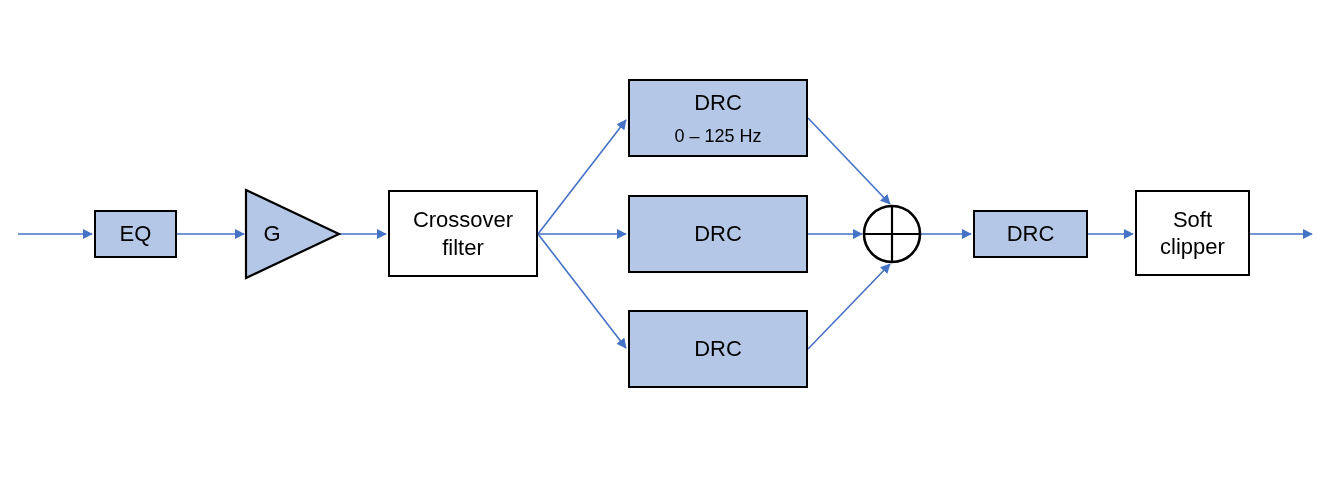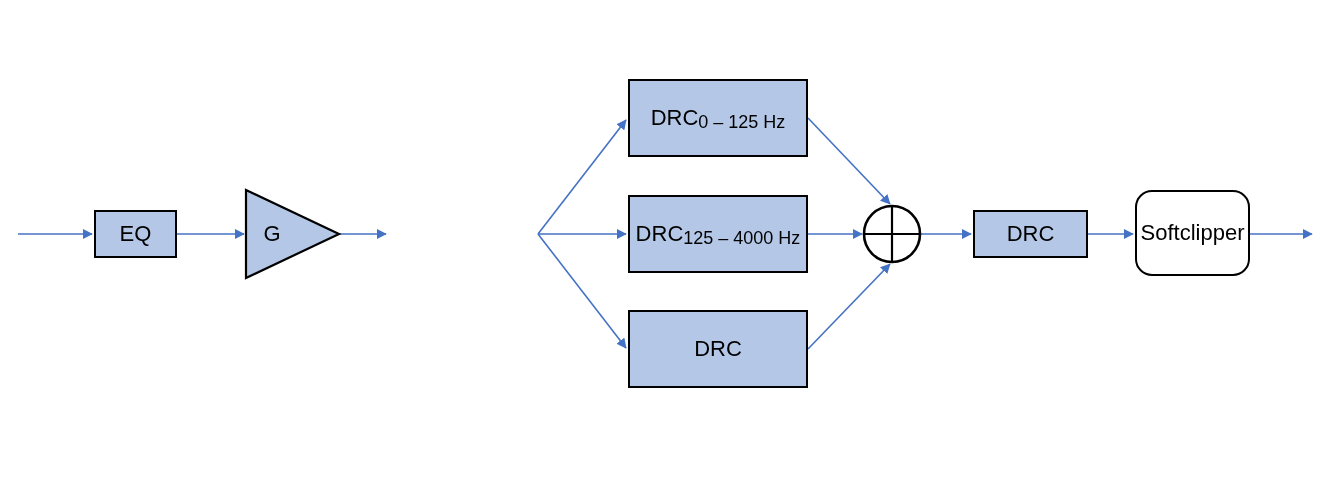--- a/index.html
+++ b/index.html
@@ -39,20 +39,21 @@
   }
   .sum-cross {
     stroke: #000000;
     stroke-width: 2.2;
   }
   .box {
     position: absolute;
     box-sizing: border-box;
     border: 2.2px solid #000000;
     display: flex;
+    flex-direction: column;
     align-items: center;
     justify-content: center;
     text-align: center;
     color: #000000;
     line-height: 1.25;
   }
   .box.fill  { background: #b4c7e7; }
   .box.plain { background: #ffffff; }
   .lbl-main  { font-size: 22px; }
   .lbl-sub   { font-size: 18px; margin-top: 8px; }
@@ -98,37 +99,40 @@
       <line class="sum-cross" x1="892" y1="206" x2="892" y2="262"></line>
     </g>
   </svg>
 
   <div class="box fill" style="left:94px; top:210px; width:83px; height:48px;">
     <span class="lbl-main">EQ</span>
   </div>
 
   <div class="g-label" style="left:250px; top:212px; width:44px; height:44px;">G</div>
 
+  <div class="box plain" style="left:388px; top:190px; width:150px; height:87px;">
+    <span class="lbl-main">Crossover</span>
+    <span class="lbl-main">filter</span>
+  </div>
 
   <div class="box fill" style="left:628px; top:79px; width:180px; height:78px;">
     <span class="lbl-main">DRC</span>
     <span class="lbl-sub">0 – 125 Hz</span>
   </div>
 
   <div class="box fill" style="left:628px; top:195px; width:180px; height:78px;">
     <span class="lbl-main">DRC</span>
-    <span class="lbl-sub">125 – 4000 Hz</span>
   </div>
 
   <div class="box fill" style="left:628px; top:310px; width:180px; height:78px;">
     <span class="lbl-main">DRC</span>
   </div>
 
   <div class="box fill" style="left:973px; top:210px; width:115px; height:48px;">
     <span class="lbl-main">DRC</span>
   </div>
 
-  <div class="box plain" style="left:1135px; top:190px; width:115px; height:86px;border-radius:17px;">
+  <div class="box plain" style="left:1135px; top:190px; width:115px; height:86px;">
     <span class="lbl-main">Soft</span>
     <span class="lbl-main">clipper</span>
   </div>
 
 </div>
 
 </body></html>

